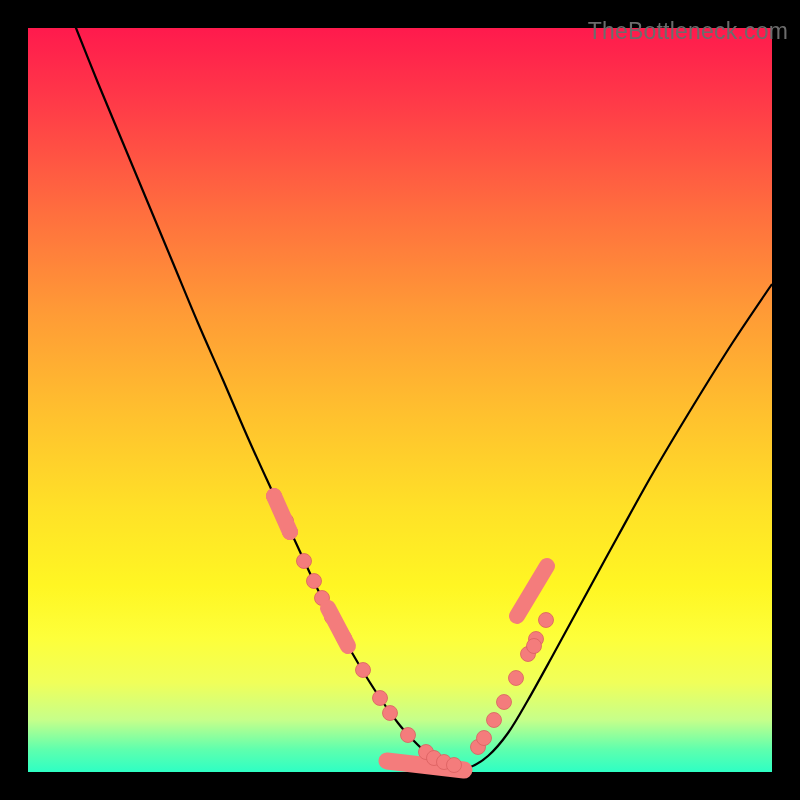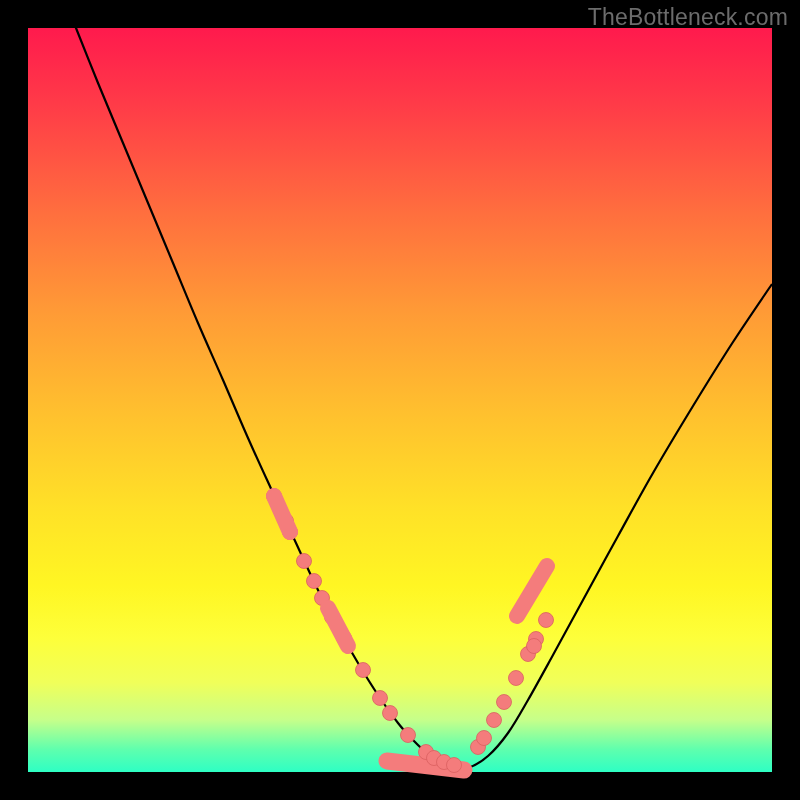--- a/index.html
+++ b/index.html
@@ -27,21 +27,21 @@
       #fff623 75%,
       #fdff3a 82%,
       #f0ff5a 88%,
       #c6ff8a 93%,
       #5effae 97%,
       #2effc4 100%
     );
   }
   .watermark {
     position: absolute;
-    top: 4px;
+    top: 18px;
     right: 12px;
     color: #6c6c6c;
     font-size: 23px;
     font-weight: 400;
     letter-spacing: 0.2px;
     user-select: none;
   }
   svg.curve {
     position: absolute;
     left: 0;

